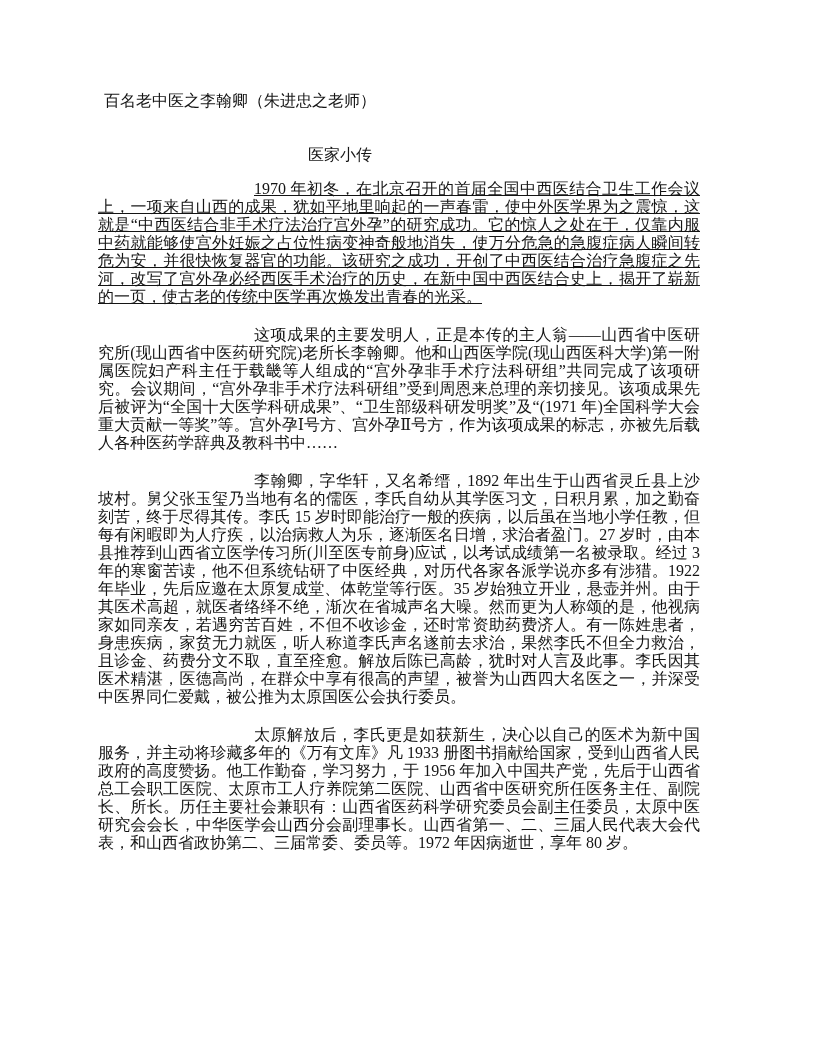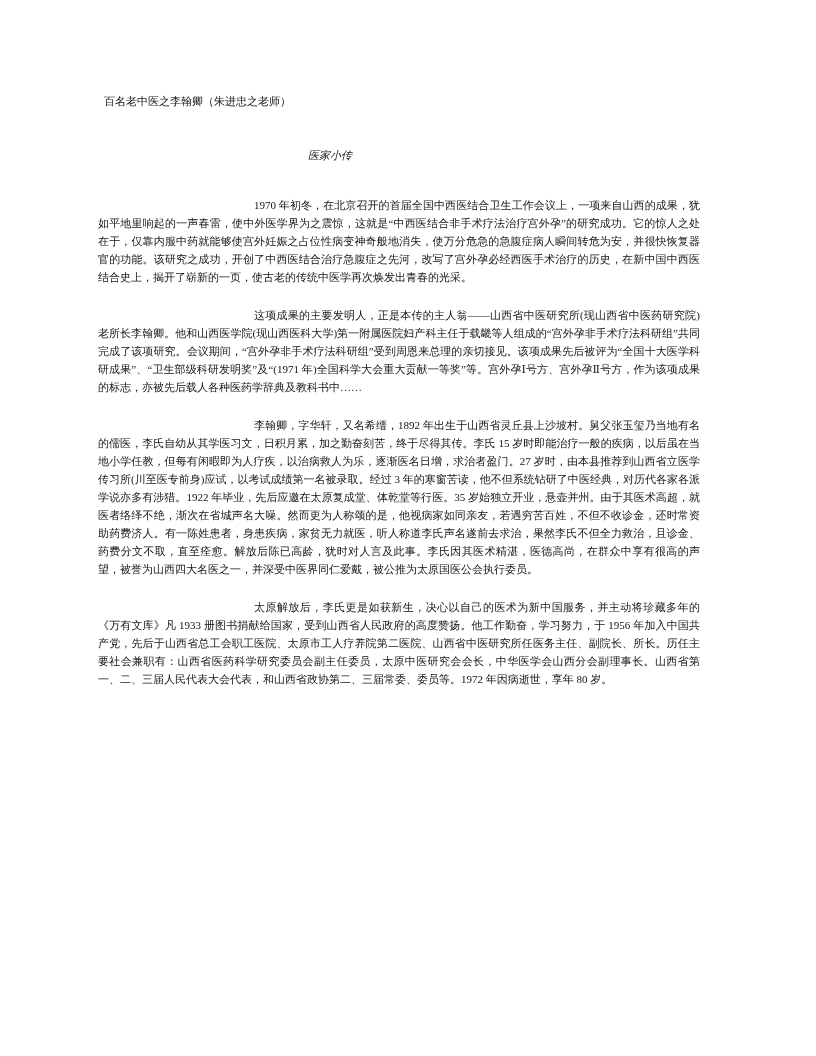--- a/index.html
+++ b/index.html
@@ -10,43 +10,43 @@
   .page {
     position: relative;
     width: 816px;
     height: 880px;
     box-sizing: border-box;
     background: #ffffff;
     padding: 92px 116px 0 98px;
     overflow: hidden;
     font-family: "Liberation Serif", "DejaVu Serif", serif;
     color: #141414;
-    font-size: 11px;
+    font-size: 16px;
     line-height: 18px;
   }
   .doc-title {
     text-indent: 6px;
     white-space: nowrap;
   }
   .doc-subtitle {
     margin-top: 18px;
     white-space: nowrap;
   }
   .section-heading {
     margin-top: 36px;
     padding-left: 210px;
-    font-style: italic;
   }
   p.body-para {
     margin: 20px 0 0 0;
     text-align: justify;
     text-indent: 156px;
   }
   p.body-para.first {
-    margin-top: 32px;
+    margin-top: 16px;
+    text-decoration: underline;
   }
 </style>
 </head>
 <body>
 
 <div class="page">
 
   <div class="doc-title">百名老中医之李翰卿（朱进忠之老师）</div>
 
 

